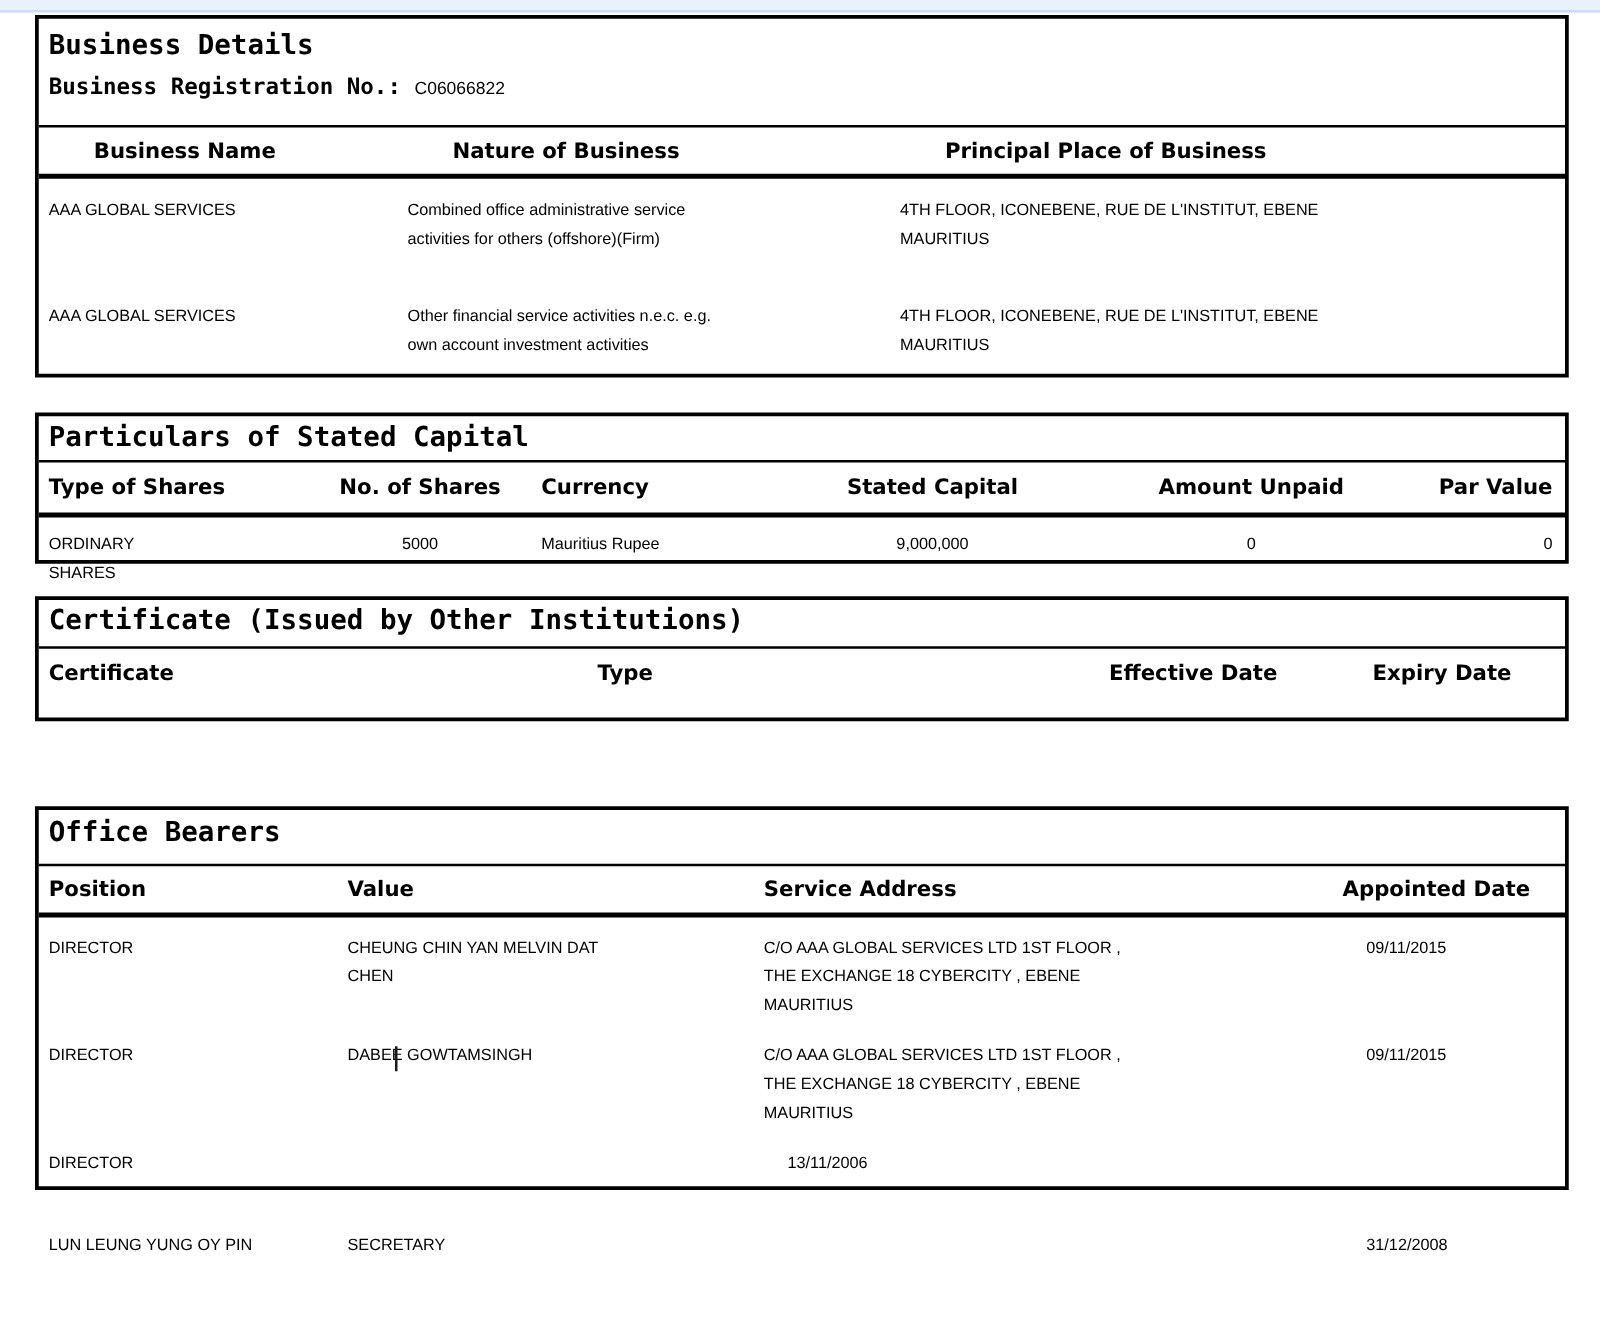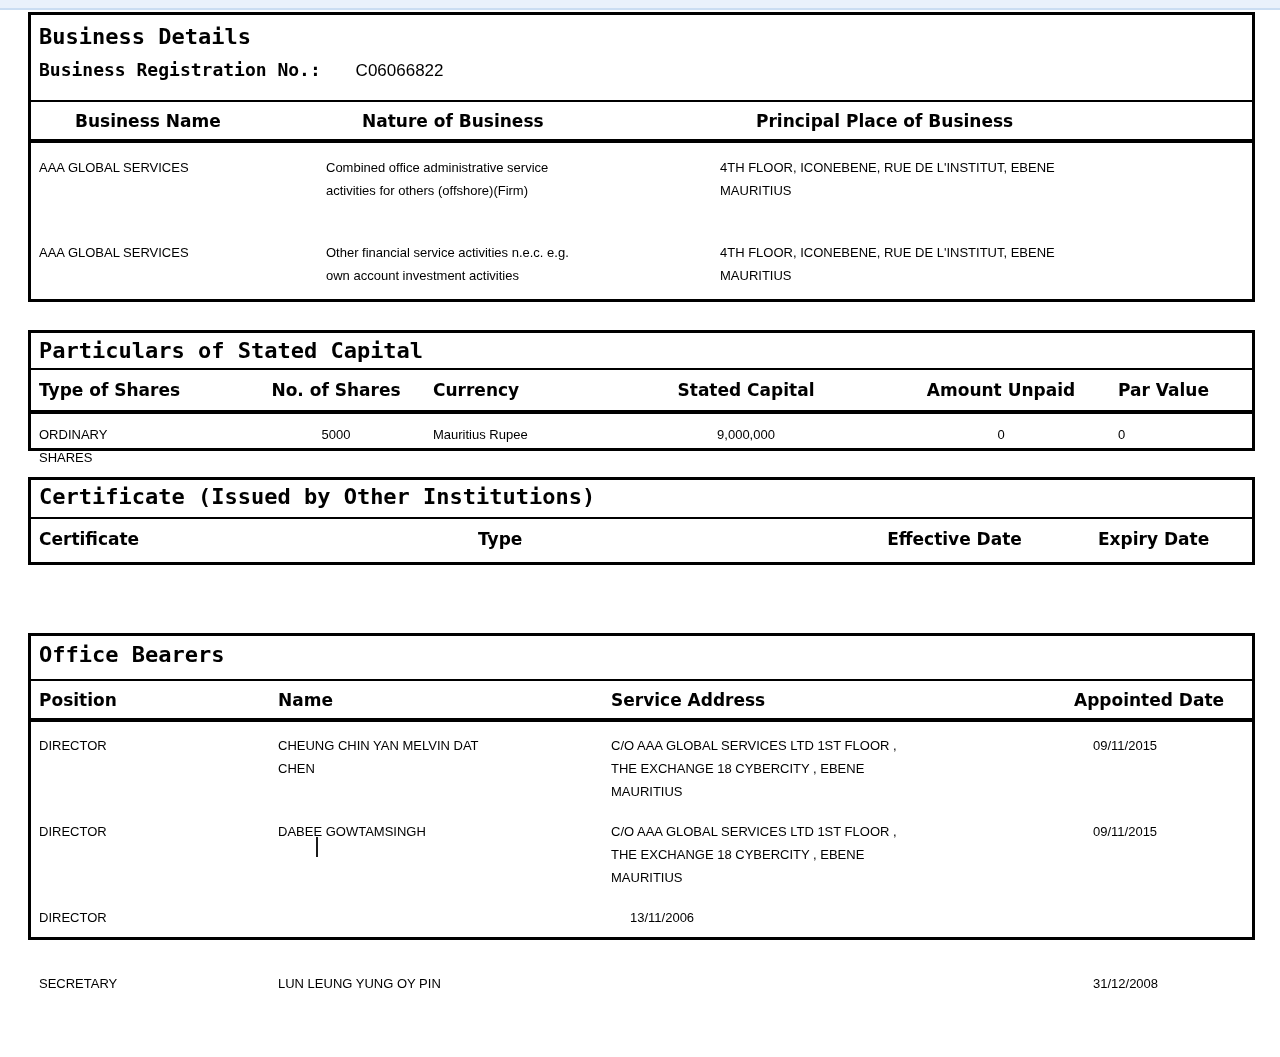--- a/index.html
+++ b/index.html
@@ -17,21 +17,21 @@
   .box-title {
     font-family: "DejaVu Sans Mono", monospace; font-weight: bold;
     font-size: 22px; line-height: 26px; padding: 9px 0 0 8px;
   }
   .title-block { border-bottom: 2px solid #000; box-sizing: border-box; }
   .reg-line {
     font-family: "DejaVu Sans Mono", monospace; font-weight: bold;
     font-size: 18px; line-height: 22px; padding: 9px 0 0 8px;
   }
   .reg-line .reg-value {
-    font-family: "Liberation Sans", sans-serif; font-weight: normal; font-size: 17px; margin-left: 24px;
+    font-family: "Liberation Sans", sans-serif; font-weight: normal; font-size: 14px;
   }
   .col-hdr-row {
     display: grid; box-sizing: border-box; align-items: center;
     border-bottom: 4px solid #000; padding-left: 8px;
     font-family: "DejaVu Sans", sans-serif; font-weight: bold; font-size: 17px;
   }
   .data-row {
     display: grid; box-sizing: border-box; padding-left: 8px;
     font-size: 13px; line-height: 23px;
   }
@@ -46,25 +46,25 @@
   #box-business .data-row.r1 { height: 85px; }
 
   
   #box-capital { margin-top: 28px; height: 121px; }
   #box-capital .title-block { height: 37px; padding-top: 5px; }
   #box-capital .title-block .box-title { padding: 0 0 0 8px; }
   #box-capital .col-hdr-row { height: 44px; grid-template-columns: 212px 170px 170px 310px 200px 1fr; }
   #box-capital .data-row { grid-template-columns: 212px 170px 170px 310px 200px 1fr; padding-top: 9px; }
   .al-right { text-align: center; }
   .pad12 { padding-left: 12px; }
-  .pad17 { padding-left: 17px; }
+  .pad17 { padding-left: 17px; text-align: right; }
   .pad37 { padding-left: 37px; }
 
   
-  #box-certificate { margin-top: 26px; height: 88px; }
+  #box-certificate { margin-top: 26px; height: 100px; }
   #box-certificate .title-block { height: 39px; padding-top: 4px; }
   #box-certificate .title-block .box-title { padding: 0 0 0 8px; }
   #box-certificate .col-hdr-row { height: 39px; border-bottom: none; grid-template-columns: 439px 370px 213px 1fr; }
 
   
   #box-bearers { margin-top: 68px; height: 307px; }
   #box-bearers .title-block { height: 45px; padding-top: 6px; }
   #box-bearers .title-block .box-title { padding: 0 0 0 8px; }
   #box-bearers .col-hdr-row { height: 41px; grid-template-columns: 239px 333px 463px 1fr; }
   #box-bearers .data-row { grid-template-columns: 239px 333px 463px 1fr; padding-top: 12px; }
@@ -146,21 +146,21 @@
     <div class="cell pad37">Expiry Date</div>
   </div>
 </div>
 
 <div class="box" id="box-bearers">
   <div class="title-block">
     <div class="box-title">Office Bearers</div>
   </div>
   <div class="col-hdr-row">
     <div class="cell">Position</div>
-    <div class="cell">Name</div>
+    <div class="cell">Value</div>
     <div class="cell">Service Address</div>
     <div class="cell">Appointed Date</div>
   </div>
   <div class="data-row r1">
     <div class="cell">DIRECTOR</div>
     <div class="cell preline">CHEUNG CHIN YAN MELVIN DAT
 CHEN</div>
     <div class="cell preline">C/O AAA GLOBAL SERVICES LTD 1ST FLOOR ,
 THE EXCHANGE 18 CYBERCITY , EBENE
 MAURITIUS</div>
@@ -173,20 +173,20 @@
 THE EXCHANGE 18 CYBERCITY , EBENE
 MAURITIUS</div>
     <div class="cell date-cell">09/11/2015</div>
   </div>
   <div class="data-row r3">
     <div class="cell">DIRECTOR</div>
     <div class="cell preline"></div>
     <div class="cell date-cell">13/11/2006</div>
   </div>
   <div class="data-row r4">
+    <div class="cell preline">LUN LEUNG YUNG OY PIN</div>
     <div class="cell">SECRETARY</div>
-    <div class="cell preline">LUN LEUNG YUNG OY PIN</div>
     <div class="cell preline"></div>
     <div class="cell date-cell">31/12/2008</div>
   </div>
 </div>
 
 <div class="ibeam-cursor"></div>
 
 </body></html>

